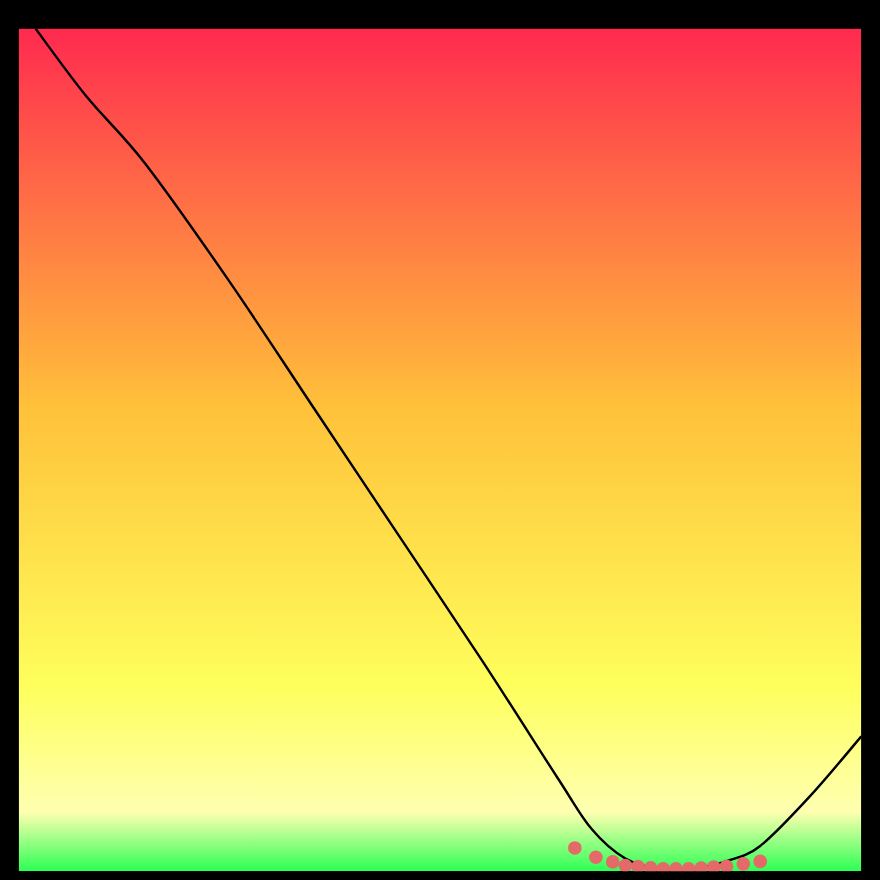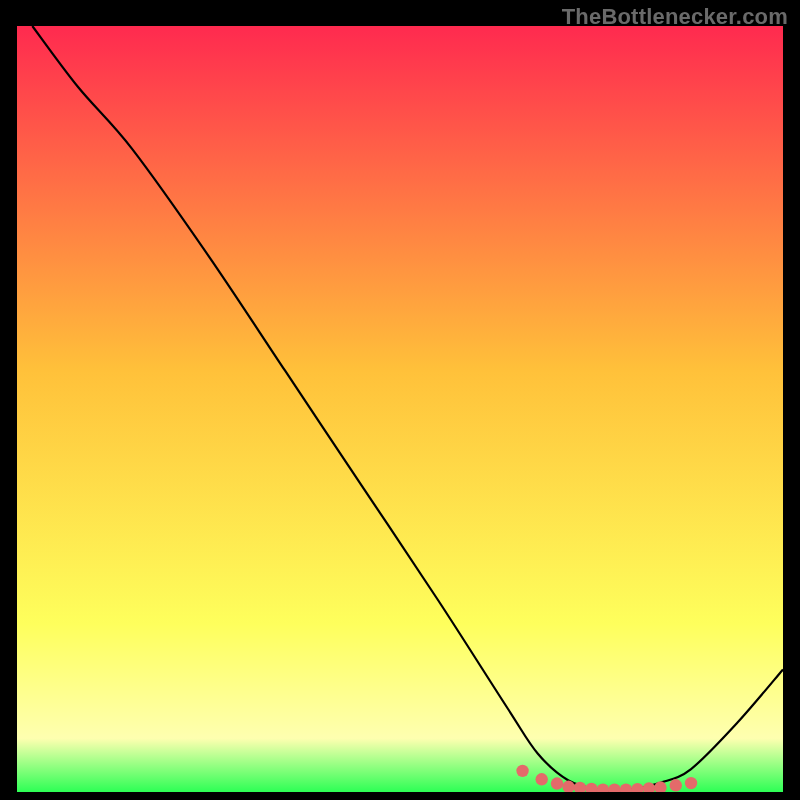--- a/index.html
+++ b/index.html
@@ -22,21 +22,20 @@
     top: 26px;
     width: 766px;
     height: 766px;
   }
   svg { display: block; }
 </style>
 </head>
 <body>
 
 <div class="wrap">
-  <div class="watermark">TheBottlenecker.com</div>
 
   <div class="plot">
     <svg id="chart-svg" width="766" height="766" viewBox="0 0 766 766">
       <defs>
         <linearGradient id="bg-grad" x1="0" y1="0" x2="0" y2="1">
           <stop id="g0" offset="0%" stop-color="#ff2a4f"></stop>
           <stop id="g1" offset="45%" stop-color="#ffc13a"></stop>
           <stop id="g2" offset="78%" stop-color="#feff5c"></stop>
           <stop id="g3" offset="93%" stop-color="#feffb0"></stop>
           <stop id="g4" offset="100%" stop-color="#2dff55"></stop>

